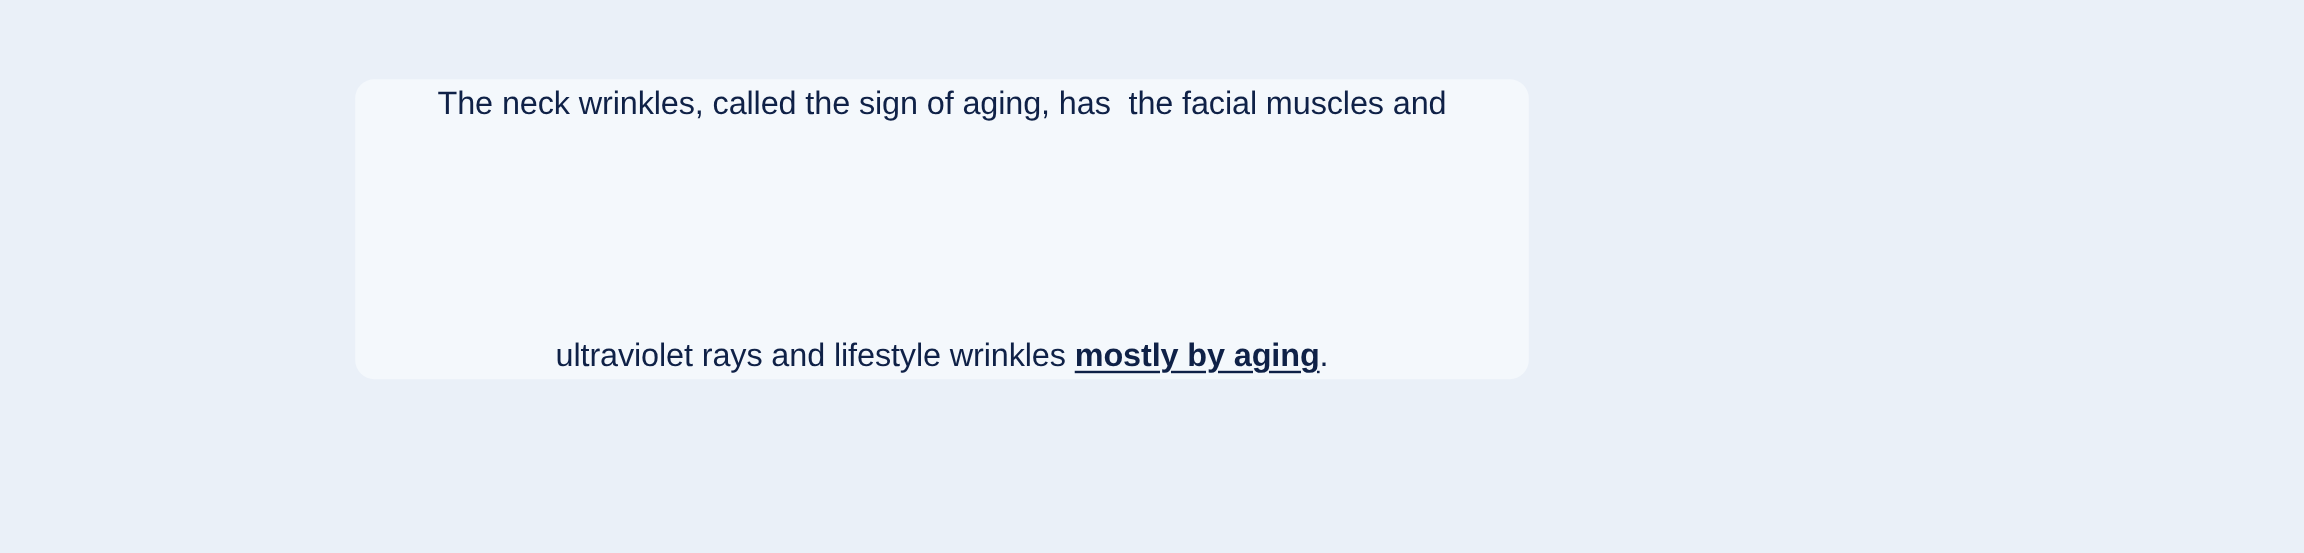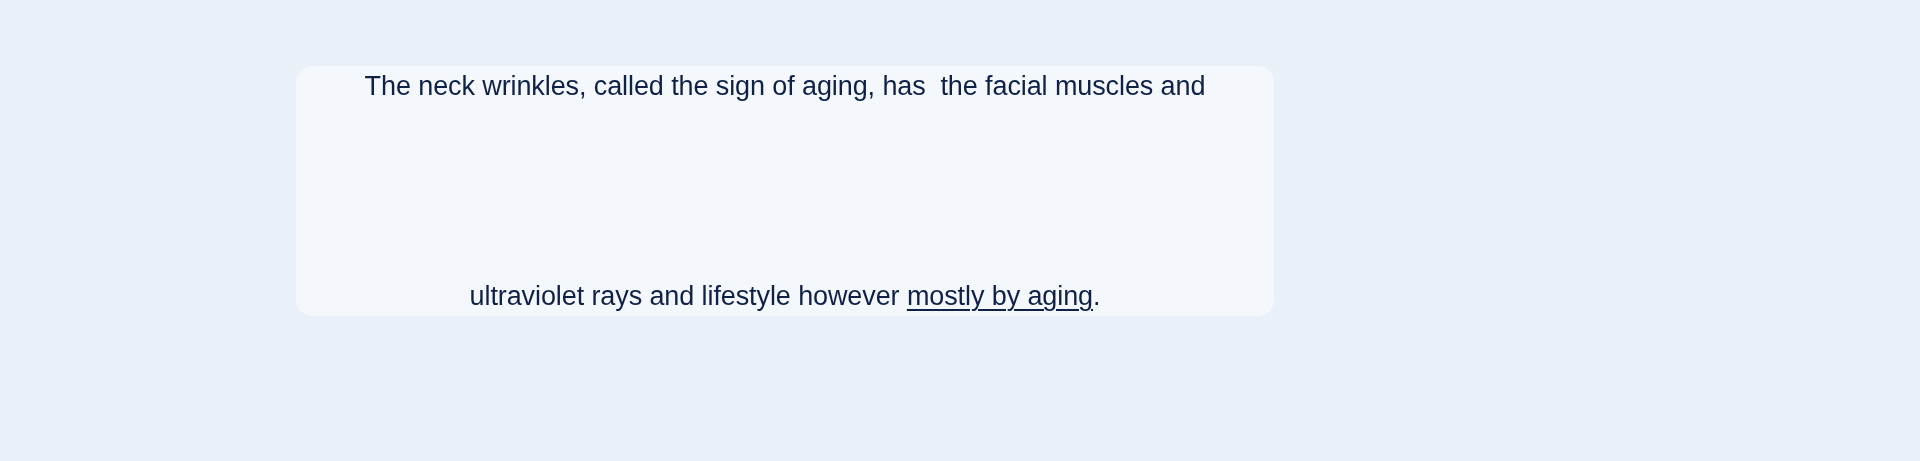--- a/index.html
+++ b/index.html
@@ -46,33 +46,33 @@
   .quote-line {
     display: block;
   }
   .seg-regular {
     font-weight: 400;
   }
   .seg-bold {
     font-weight: 700;
   }
   .seg-bold-underline {
-    font-weight: 400;
+    font-weight: 700;
     text-decoration: underline;
     text-underline-offset: 4px;
     text-decoration-thickness: 2px;
   }
 </style>
 </head>
 <body>
 
 <div class="page">
   <div class="card">
     <blockquote class="quote-block">
 
       <span class="quote-line"><span class="seg-regular">The neck wrinkles, called the sign of aging, has  the facial muscles and</span></span>
 
 
-      <span class="quote-line"><span class="seg-regular">ultraviolet rays and lifestyle however </span><span class="seg-bold-underline">mostly by aging</span><span class="seg-regular">.</span></span>
+      <span class="quote-line"><span class="seg-regular">ultraviolet rays and lifestyle wrinkles </span><span class="seg-bold-underline">mostly by aging</span><span class="seg-regular">.</span></span>
 
     </blockquote>
   </div>
 </div>
 
 </body></html>

